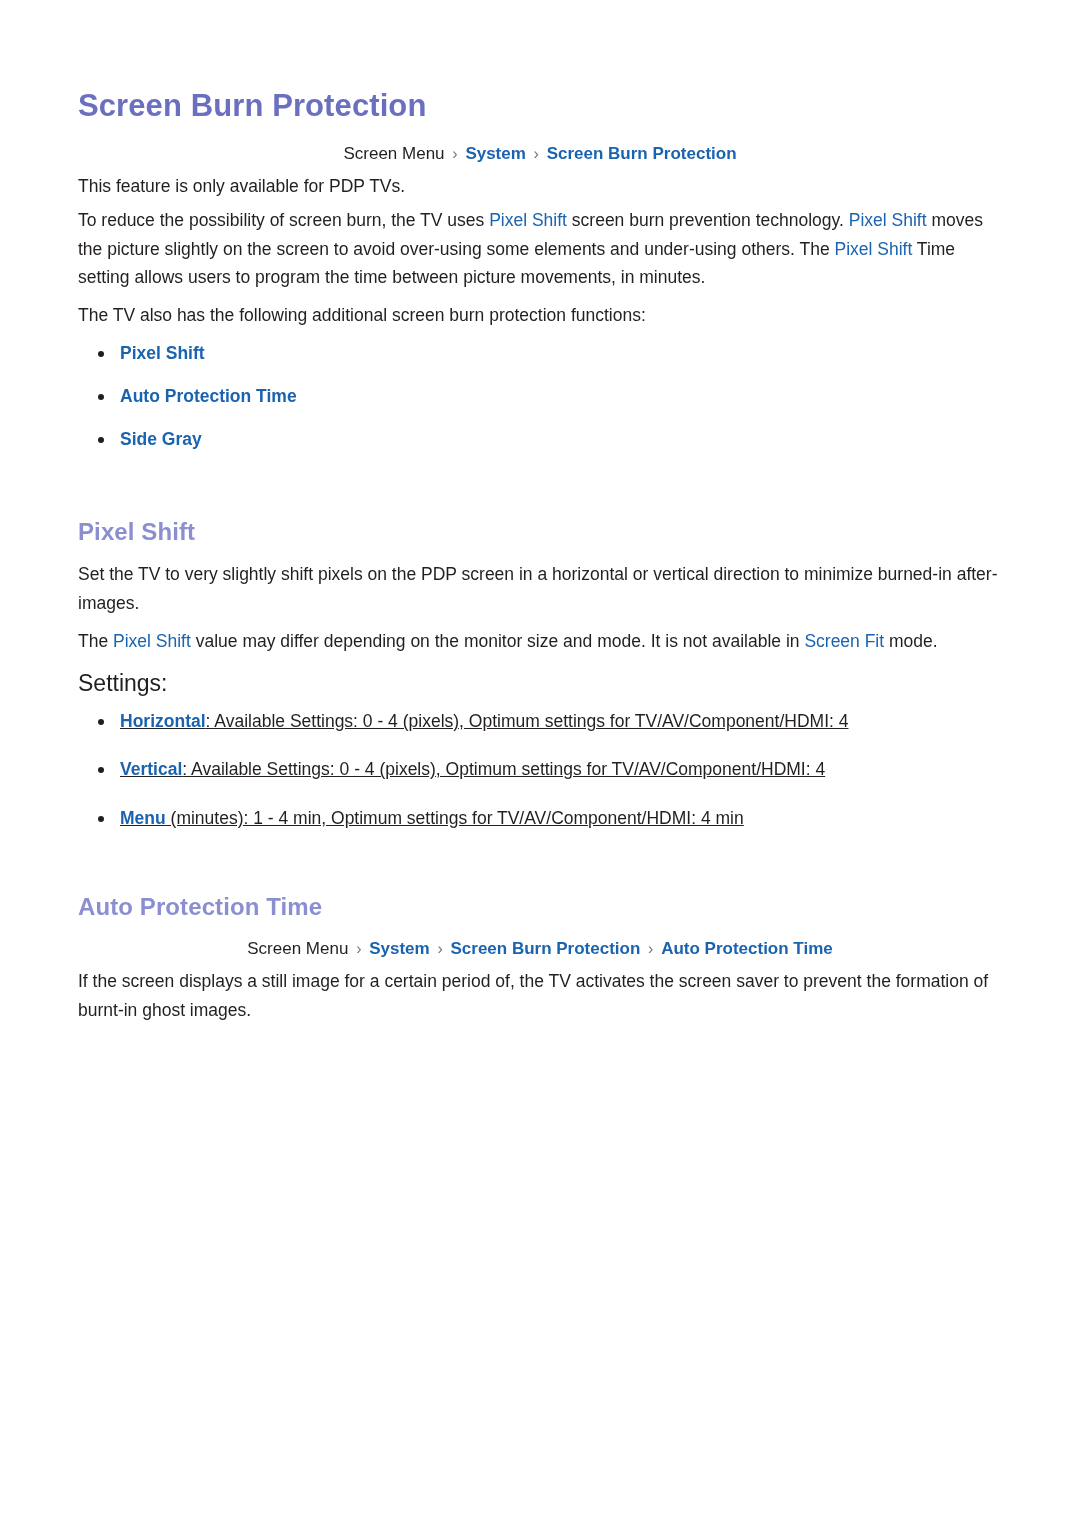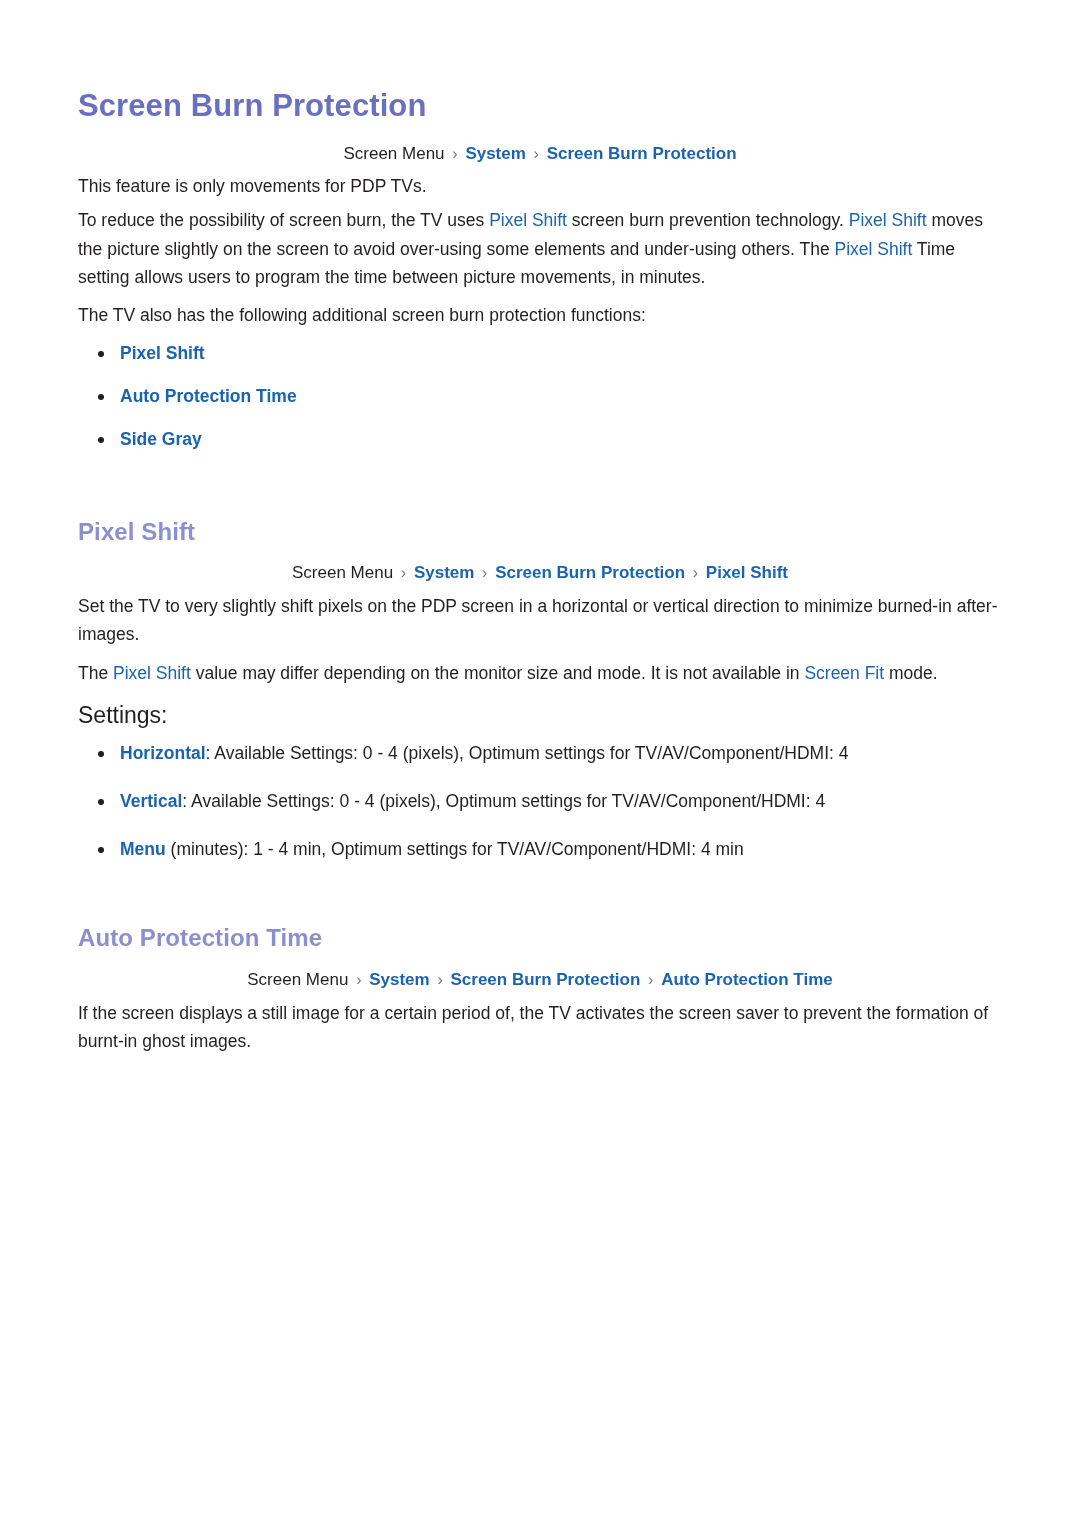--- a/index.html
+++ b/index.html
@@ -109,20 +109,21 @@
   }
   ul.bullets li .item-link {
     color: #1a63b0;
     font-weight: bold;
   }
   ul.bullets.feature-list li {
     margin-bottom: 17px;
   }
   ul.bullets.settings-list li {
     margin-bottom: 22px;
+    text-decoration: underline;
   }
   ul.bullets.settings-list li .label {
     color: #1a63b0;
     font-weight: bold;
   }
 
   .settings-label {
     font-size: 23px;
     line-height: 1.6;
     margin: 0 0 2px 0;
@@ -141,21 +142,21 @@
     <h1 class="doc-title">Screen Burn Protection</h1>
 
     <div class="breadcrumb">
       <span class="crumb-plain">Screen Menu</span>
       <span class="crumb-sep">›</span>
       <span class="crumb-link">System</span>
       <span class="crumb-sep">›</span>
       <span class="crumb-link">Screen Burn Protection</span>
     </div>
 
-    <p class="body-text tight">This feature is only movements for PDP TVs.</p>
+    <p class="body-text tight">This feature is only available for PDP TVs.</p>
 
     <p class="body-text">
       <span>To reduce the possibility of screen burn, the TV uses </span><span class="kw">Pixel Shift</span><span> screen burn prevention technology. </span><span class="kw">Pixel Shift</span><span> moves the picture slightly on the screen to avoid over-using some elements and under-using others. The </span><span class="kw">Pixel Shift</span><span> Time setting allows users to program the time between picture movements, in minutes.</span>
     </p>
 
     <p class="body-text">The TV also has the following additional screen burn protection functions:</p>
 
     <ul class="bullets feature-list">
       <li>
         <span class="item-link">Pixel Shift</span>
@@ -165,29 +166,20 @@
       </li>
       <li>
         <span class="item-link">Side Gray</span>
       </li>
     </ul>
 
     <div class="block-gap-large"></div>
 
     <h2 class="section-title">Pixel Shift</h2>
 
-    <div class="breadcrumb">
-      <span class="crumb-plain">Screen Menu</span>
-      <span class="crumb-sep">›</span>
-      <span class="crumb-link">System</span>
-      <span class="crumb-sep">›</span>
-      <span class="crumb-link">Screen Burn Protection</span>
-      <span class="crumb-sep">›</span>
-      <span class="crumb-link">Pixel Shift</span>
-    </div>
 
     <p class="body-text">Set the TV to very slightly shift pixels on the PDP screen in a horizontal or vertical direction to minimize burned-in after-images.</p>
 
     <p class="body-text">
       <span>The </span><span class="kw">Pixel Shift</span><span> value may differ depending on the monitor size and mode. It is not available in </span><span class="kw">Screen Fit</span><span> mode.</span>
     </p>
 
     <p class="settings-label">Settings:</p>
 
     <ul class="bullets settings-list">

